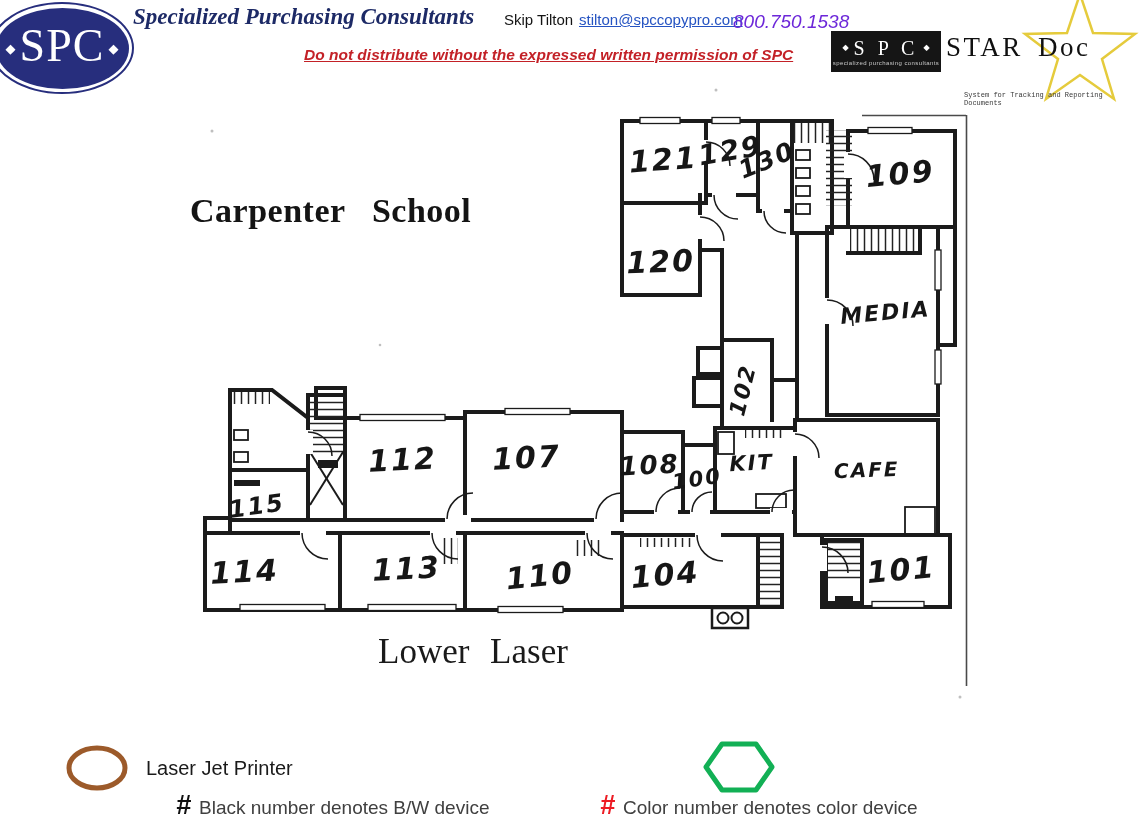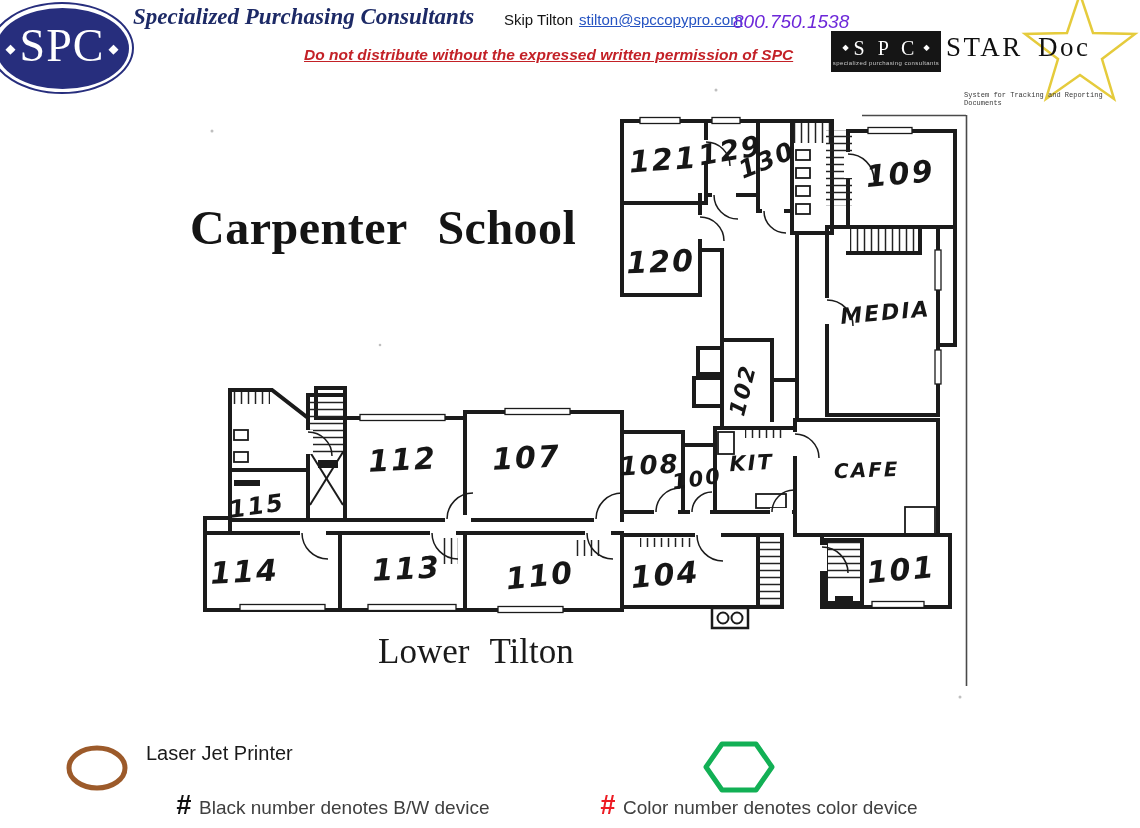--- a/index.html
+++ b/index.html
@@ -27,30 +27,30 @@
   .stardoc-box-line{color:#fff;font-family:"Liberation Serif",serif;font-size:20px;line-height:20px;
                     display:flex;align-items:center;gap:5px;letter-spacing:4px;}
   .stardoc-box-line .dmd{font-size:8px;letter-spacing:0;}
   .stardoc-box-sub{color:#c9c9c9;font-size:6px;letter-spacing:.4px;margin-top:2px;white-space:nowrap;}
   .stardoc-title{left:946px;top:32px;font-family:"Liberation Serif",serif;font-size:27px;
                  color:#101010;letter-spacing:2.5px;word-spacing:6px;}
   .stardoc-sub{left:964px;top:63px;font-family:Liberation Mono, monospace;font-size:7px;color:#3a3a3a;margin-top:28px;}
 
   
   .plan-title{left:190px;top:192px;font-family:"Liberation Serif",serif;font-weight:bold;
-              font-size:48px;color:#141414;word-spacing:18px;letter-spacing:.5px;margin-top:8px;}
+              font-size:34px;color:#141414;word-spacing:18px;letter-spacing:.5px;}
   .plan-level{left:378px;top:632px;font-family:"Liberation Serif",serif;font-size:35px;
               color:#1a1a1a;word-spacing:12px;}
 
   
   svg text.room-label{font-family:"DejaVu Sans",sans-serif;font-style:italic;font-weight:bold;
                       fill:#161616;text-anchor:middle;letter-spacing:2px;}
 
   
-  .legend-item{display:flex;gap:16px;}
+  .legend-item{display:flex;align-items:center;gap:16px;}
   .legend-label{font-size:20px;color:#1a1a1a;}
   .legend-note{display:flex;align-items:baseline;gap:8px;}
   .hash{font-size:27px;font-weight:bold;font-style:italic;line-height:1;}
   .note-text{font-size:19px;color:#404040;}
 </style>
 </head>
 <body>
 
 <div class="page">
 
@@ -255,21 +255,21 @@
       <span class="dmd">◆</span>
       <span>S P C</span>
       <span class="dmd">◆</span>
     </div>
     <div class="stardoc-box-sub">specialized purchasing consultants</div>
   </div>
   <div class="abs stardoc-title">STAR Doc</div>
   <div class="abs stardoc-sub">System for Tracking and Reporting Documents</div>
 
   <div class="abs plan-title">Carpenter School</div>
-  <div class="abs plan-level">Lower Tilton</div>
+  <div class="abs plan-level">Lower Laser</div>
 
   <div class="abs legend-item" style="left:64px;top:742px">
     <svg width="66" height="52">
       <ellipse cx="33" cy="26" rx="28" ry="20" fill="none" stroke-width="5" stroke="#9c5a2a"></ellipse>
     </svg>
     <span class="legend-label">Laser Jet Printer</span>
   </div>
 
 
   <div class="abs legend-item" style="left:702px;top:740px">

